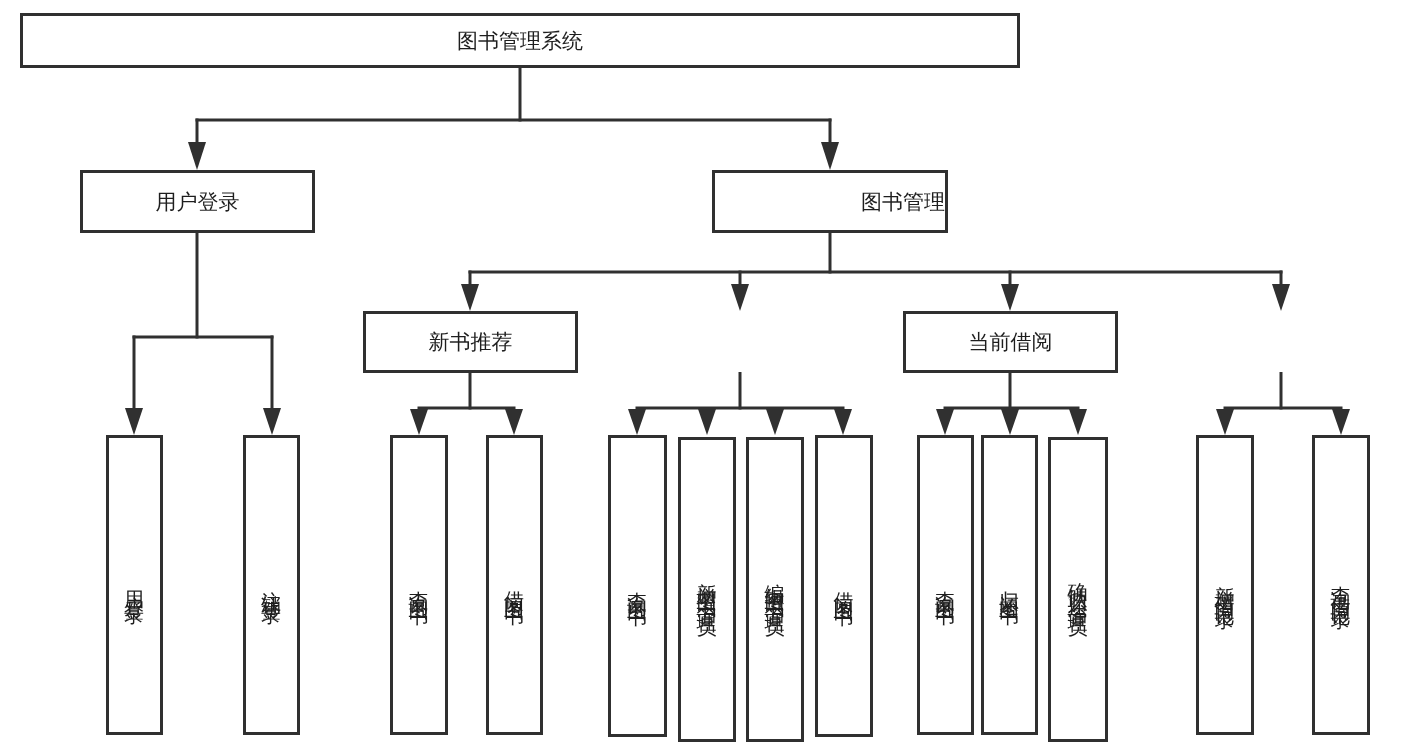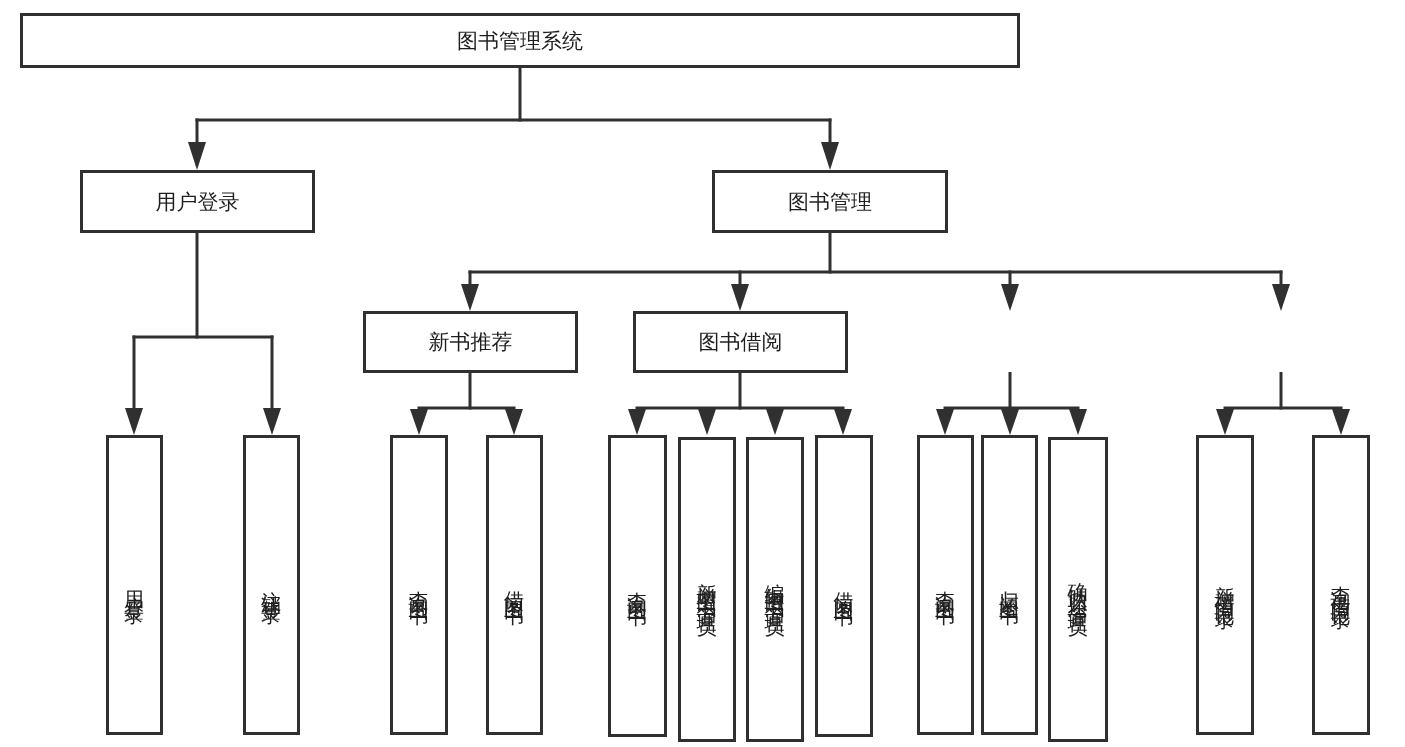--- a/index.html
+++ b/index.html
@@ -119,36 +119,36 @@
     </g>
   </svg>
 
   <div class="box" style="left:20px; top:13px; width:1000px; height:55px;">
     <span>图书管理系统</span>
   </div>
 
   <div class="box" style="left:80px; top:170px; width:235px; height:63px;">
     <span>用户登录</span>
   </div>
-  <div class="box" style="left:712px; top:170px; width:236px; height:63px;">
+  <div class="box" style="left:712px; top:170px; width:236px; height:63px;justify-content:flex-end;">
     <span>图书管理</span>
   </div>
 
   <div class="box vbox" style="left:106px; top:435px; width:57px; height:300px;">
     <span>用户登录</span>
   </div>
   <div class="box vbox" style="left:243px; top:435px; width:57px; height:300px;">
     <span>注销登录</span>
   </div>
 
   <div class="box" style="left:363px; top:311px; width:215px; height:62px;">
     <span>新书推荐</span>
   </div>
-  <div class="box" style="left:633px; top:311px; width:215px; height:62px;">
-    <span>图书借阅</span>
+  <div class="box" style="left:903px; top:311px; width:215px; height:62px;">
+    <span>当前借阅</span>
   </div>
 
   <div class="box vbox" style="left:390px; top:435px; width:58px; height:300px;">
     <span>查询图书</span>
   </div>
   <div class="box vbox" style="left:486px; top:435px; width:57px; height:300px;">
     <span>借阅图书</span>
   </div>
 
   <div class="box vbox" style="left:608px; top:435px; width:59px; height:302px;">

